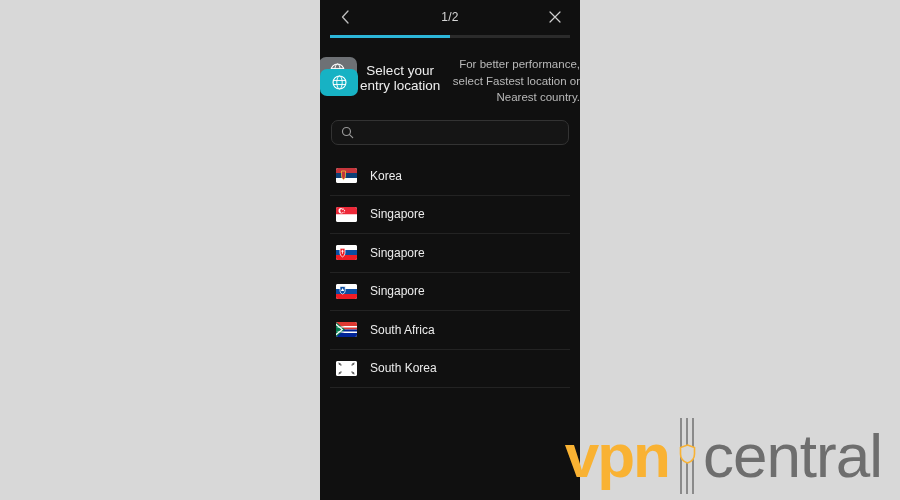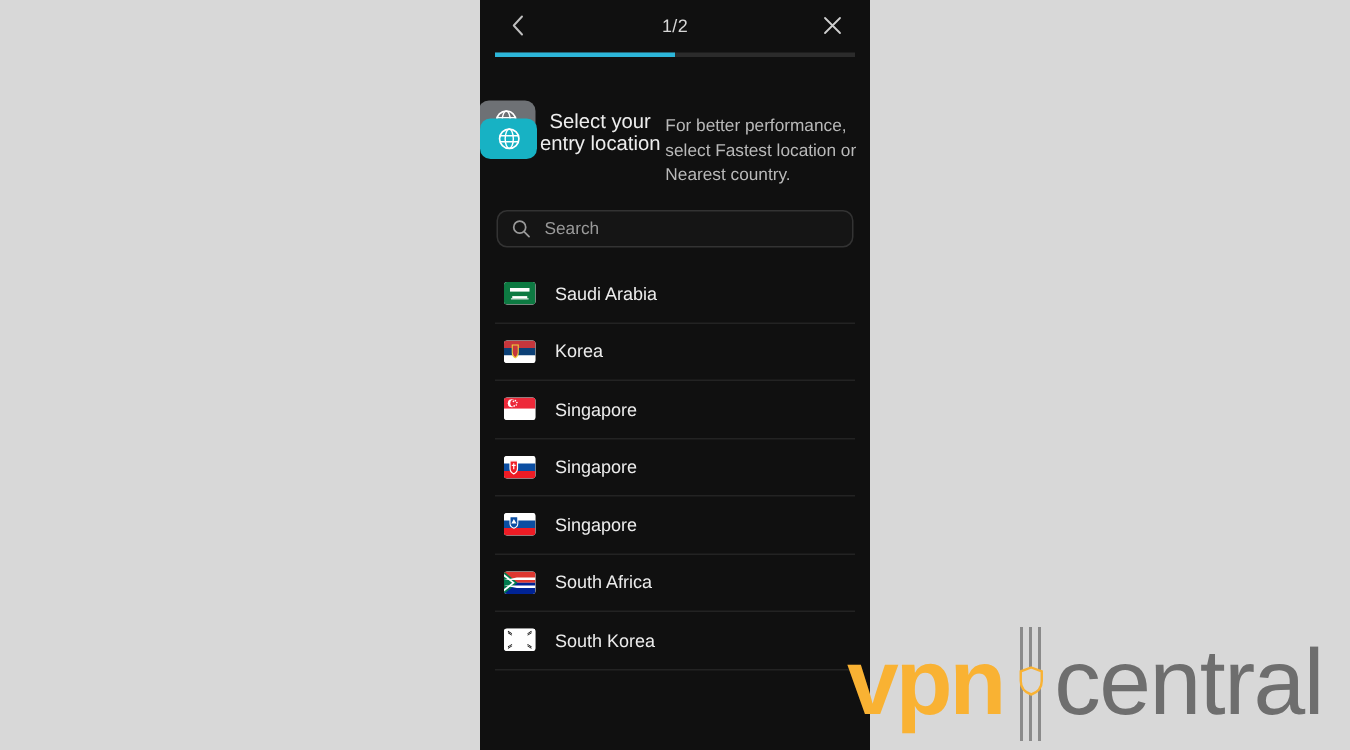--- a/index.html
+++ b/index.html
@@ -159,24 +159,23 @@
 
   #hero-title {
     font-size: 13.5px;
     color: #ededed;
     margin-bottom: 7px;
     text-align: center;
   }
   #hero-subtitle {
     font-size: 11.5px;
     color: #b9b9b9;
-    text-align: left;
+    text-align: right;
     line-height: 1.45;
     width: 238px;
-    margin-top: 20px;
   }
 
   
   #search-wrap {
     margin: 14px auto 0 auto;
     width: 238px;
     height: 25px;
     border: 1px solid #333333;
     border-radius: 7px;
     background: #151515;
@@ -283,35 +282,23 @@
     </div>
     <div id="hero-title">Select your entry location</div>
     <div id="hero-subtitle">For better performance, select Fastest location or Nearest country.</div>
   </div>
 
   <div id="search-wrap">
     <svg width="13" height="13" viewBox="0 0 14 14">
       <circle cx="5.9" cy="5.9" r="4.3" fill="none" stroke="#9a9a9a" stroke-width="1.25"></circle>
       <path d="M9.2 9.2 L12.6 12.6" stroke="#9a9a9a" stroke-width="1.25" stroke-linecap="round"></path>
     </svg>
-    <input id="search-input" type="text" placeholder="Search" style="">
   </div>
 
   <div id="country-list">
-      <div class="country-row">
-        <span class="flag">
-          <svg viewBox="0 0 21 15">
-            <rect width="21" height="15" fill="#0d7a42"></rect>
-            <rect x="4" y="4" width="13" height="2.4" fill="#ffffff"></rect>
-            <rect x="5.5" y="9.4" width="10" height="1.5" fill="#ffffff"></rect>
-            <rect x="4.6" y="10.9" width="11.8" height="0.7" fill="#ffffff"></rect>
-          </svg>
-        </span>
-        <span class="country-name">Saudi Arabia</span>
-      </div>
       <div class="country-row">
         <span class="flag">
           <svg viewBox="0 0 21 15">
             <rect width="21" height="5" fill="#c6363c"></rect>
             <rect y="5" width="21" height="5" fill="#0c4076"></rect>
             <rect y="10" width="21" height="5" fill="#ffffff"></rect>
             <path d="M5.5 3 h4 v5 q0 2.5 -2 3.6 q-2 -1.1 -2 -3.6 z" fill="#c6363c" stroke="#f0d23c" stroke-width="0.7"></path>
           </svg>
         </span>
         <span class="country-name">Korea</span>

